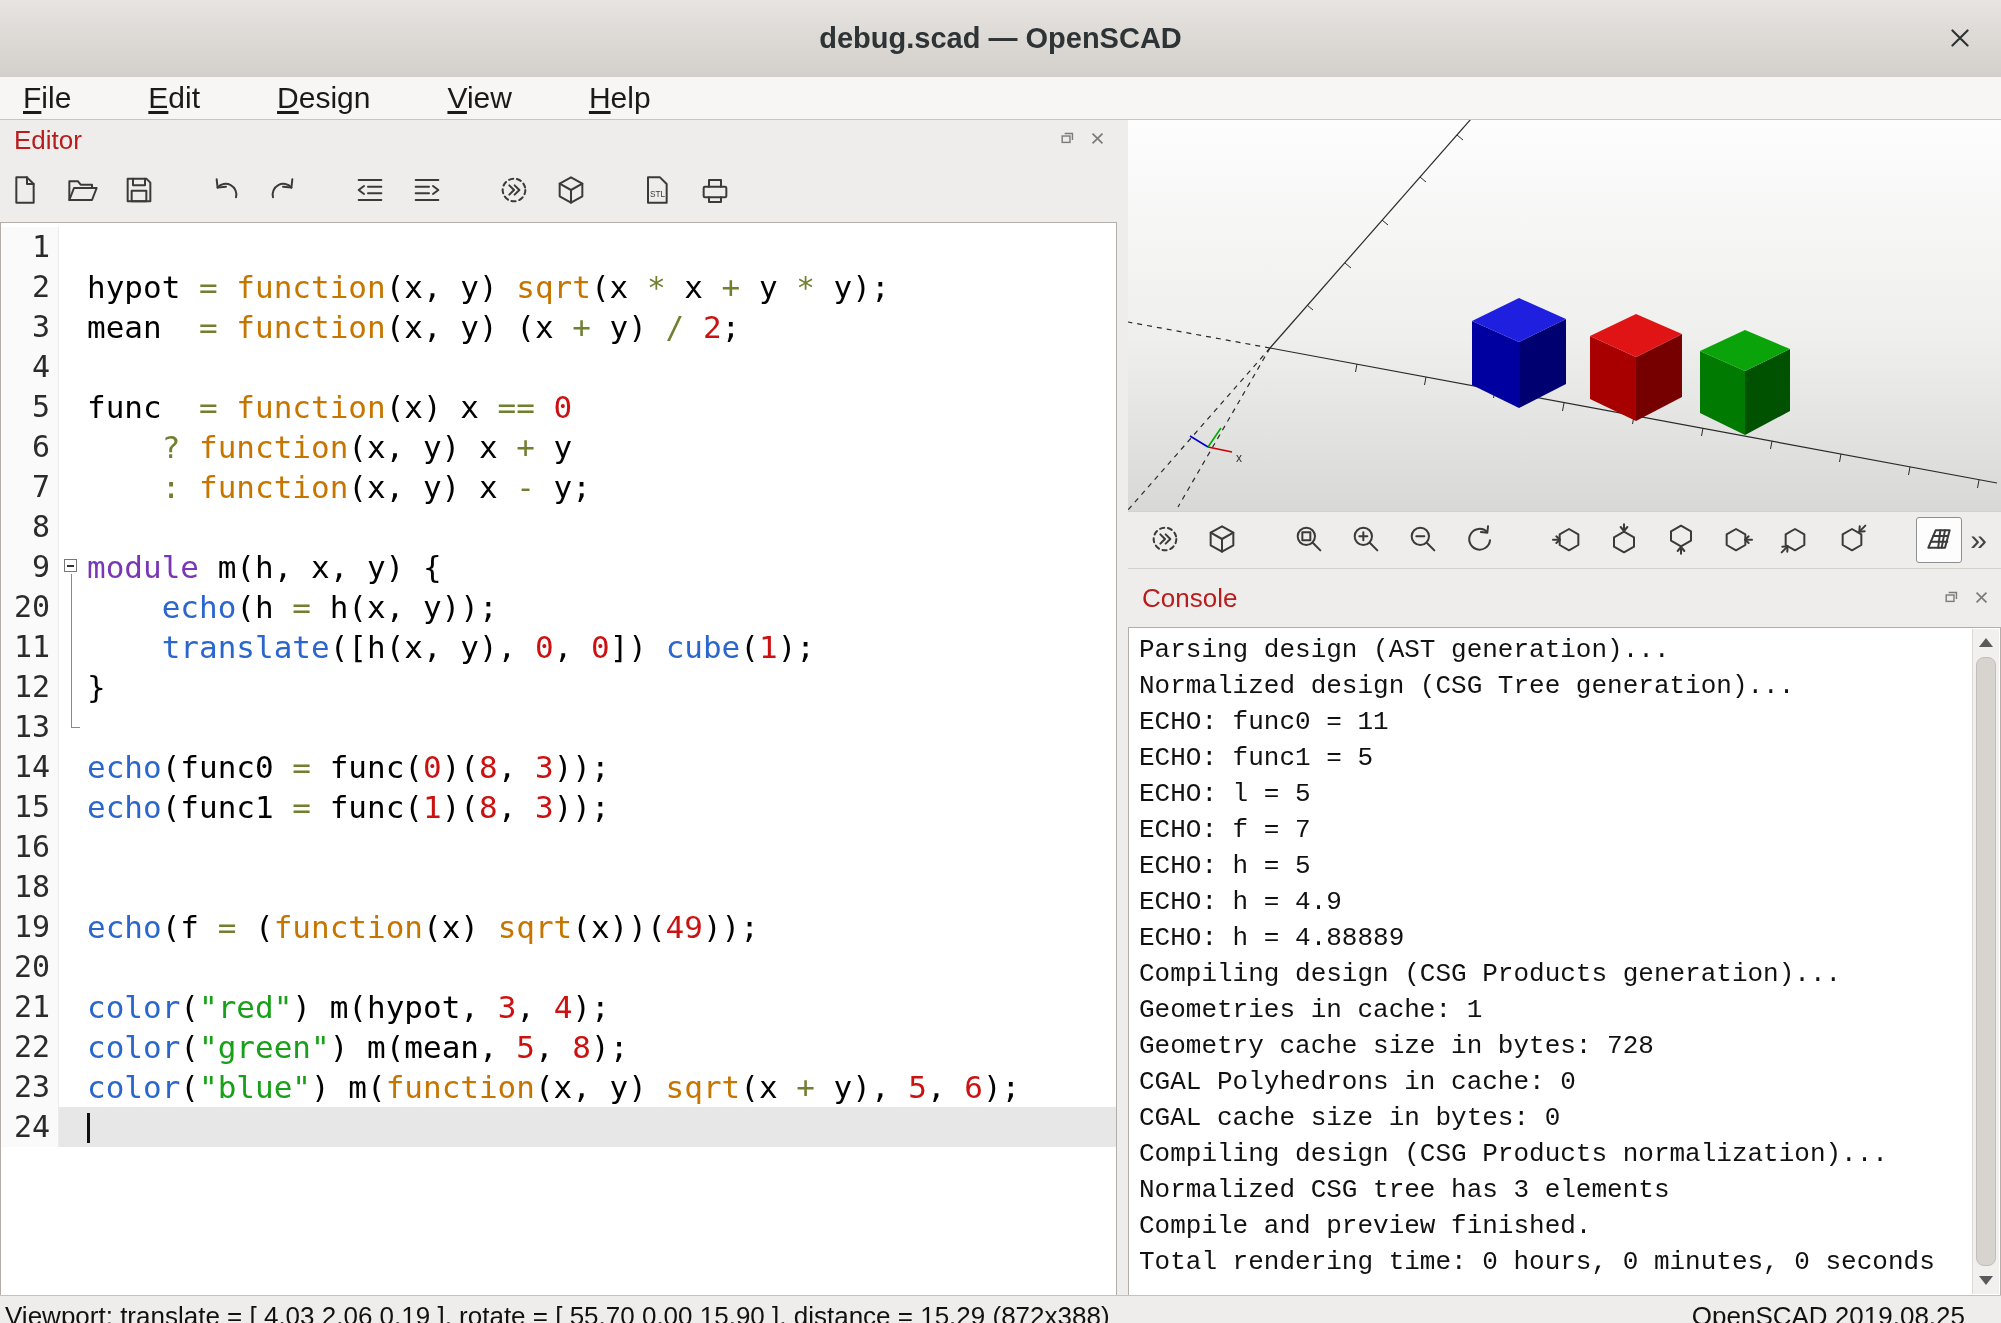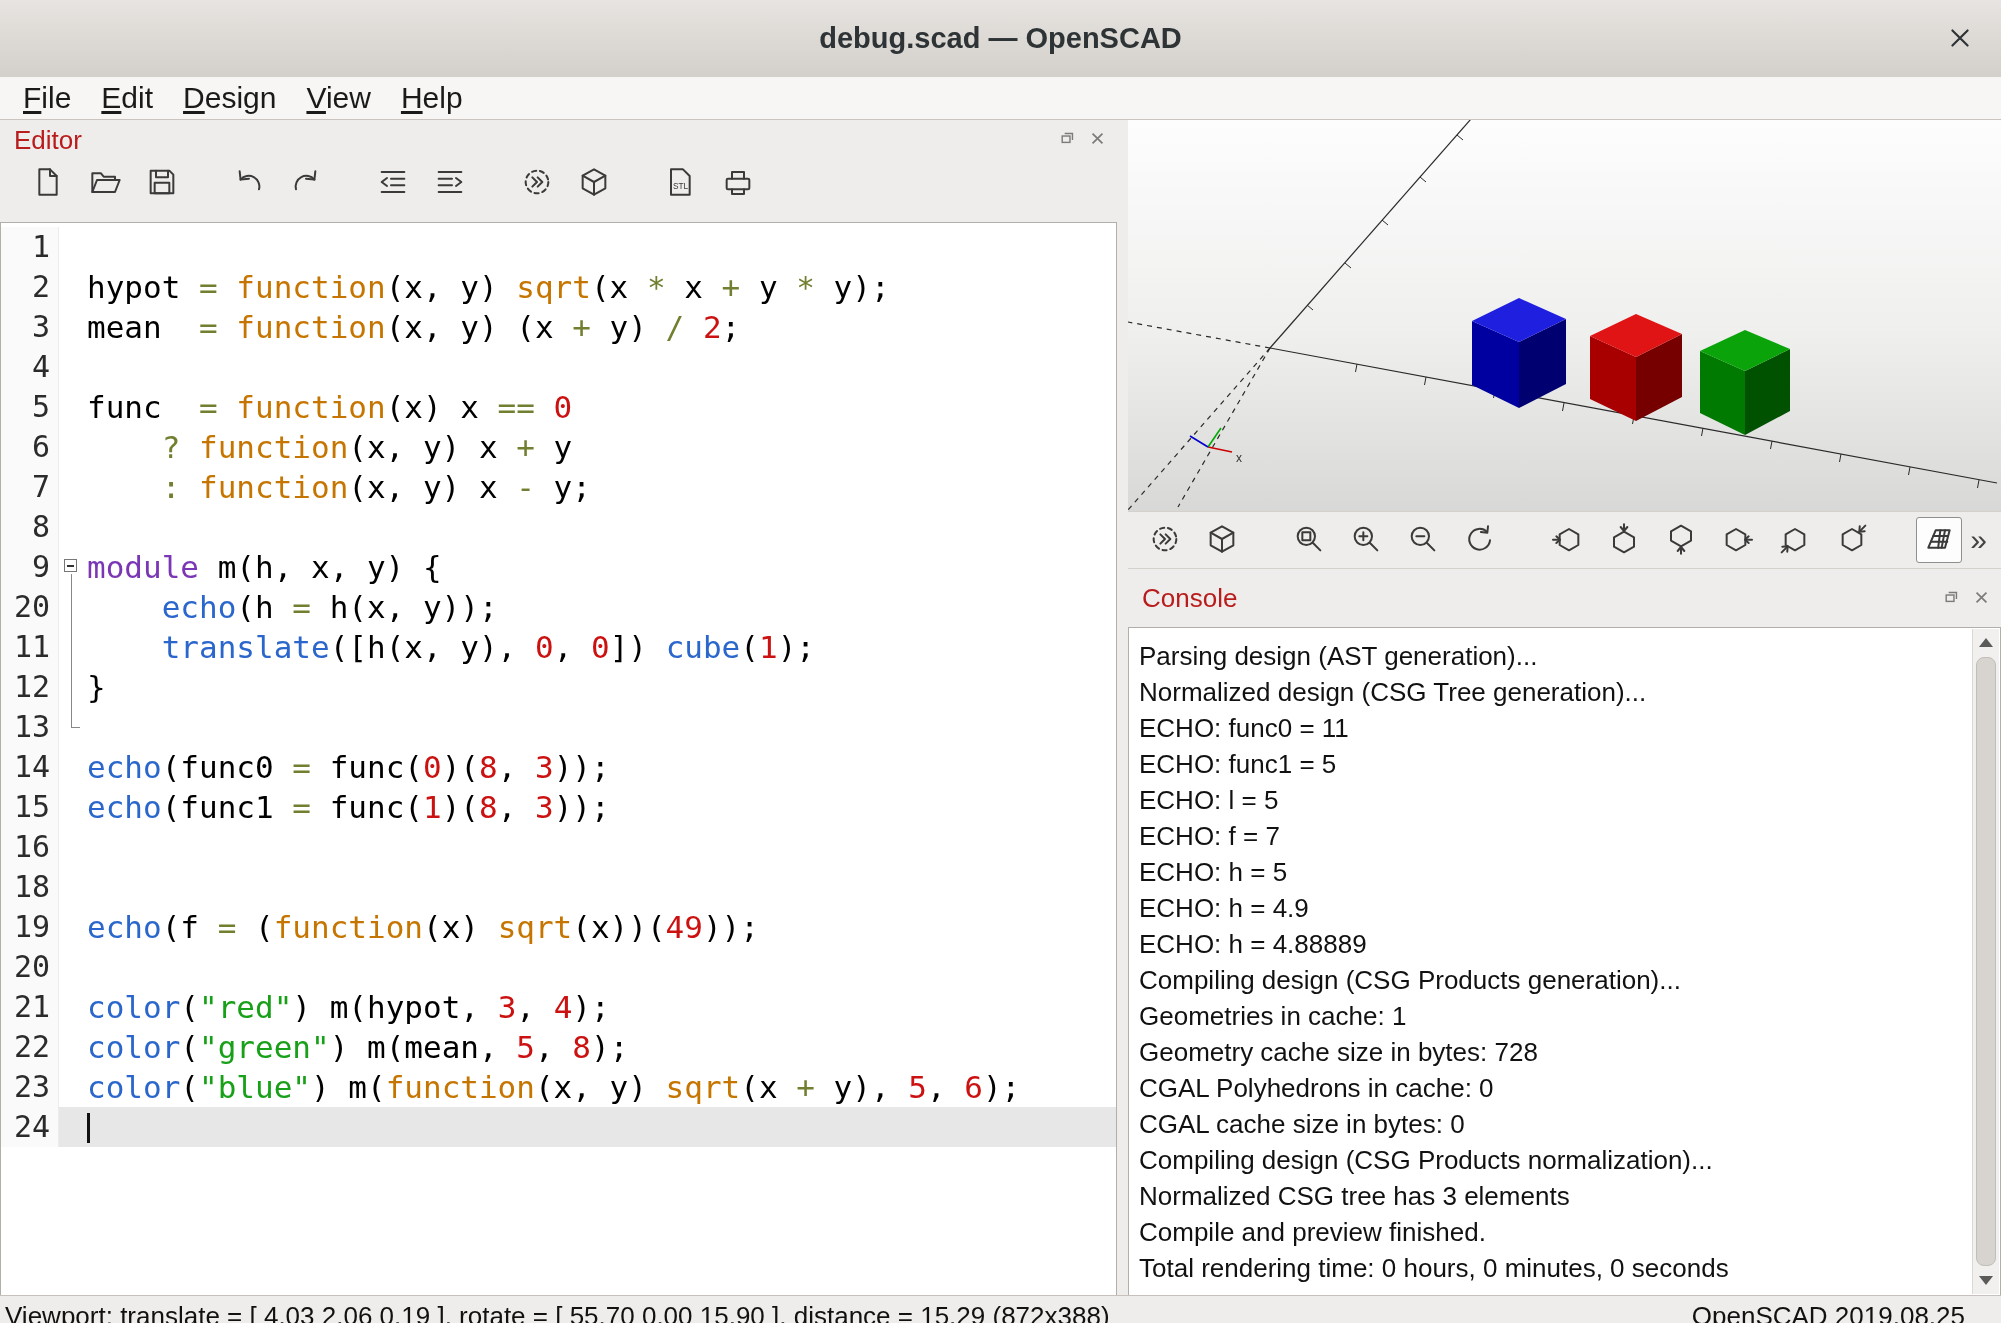--- a/index.html
+++ b/index.html
@@ -21,39 +21,39 @@
   }
   .win-close{
     position:absolute;right:22px;top:20px;width:38px;height:38px;
     background:none;border:none;cursor:pointer;padding:0;
     display:flex;align-items:center;justify-content:center;
   }
   
   .menubar{
     position:absolute;left:0;top:77px;width:100%;height:43px;
     background:#f7f6f4;border-bottom:1px solid #c9c4bf;
-    display:flex;align-items:center;padding-left:8px;box-sizing:border-box;
+    display:flex;align-items:center;padding-left:8px;box-sizing:border-box;gap:47px;
   }
   .menu-item{
     font-size:30px;color:#1a1a1a;padding:0 15px;height:43px;line-height:42px;
     cursor:default;
   }
   .menu-item u{text-decoration:underline;text-underline-offset:3px;}
   
   .editor-panel{position:absolute;left:0;top:120px;width:1117px;bottom:27px;}
   .right-panel{position:absolute;left:1128px;top:120px;width:873px;bottom:27px;}
   .dock-header{position:relative;height:40px;}
   .dock-title{position:absolute;left:14px;top:0;line-height:40px;font-size:26px;color:#b91c1c;}
   .dock-btns{position:absolute;right:8px;top:8px;display:flex;gap:6px;}
   .dock-btn{width:24px;height:24px;border:none;background:none;padding:0;cursor:pointer;
     display:flex;align-items:center;justify-content:center;opacity:.75;}
   
   .etoolbar{
     position:absolute;left:0;top:40px;width:100%;height:62px;
-    display:flex;padding-left:25px;box-sizing:border-box;
+    display:flex;align-items:center;padding-left:2px;box-sizing:border-box;
   }
   .tool-btn{
     width:46px;height:46px;margin-right:11px;border:1px solid transparent;border-radius:3px;
     background:none;display:flex;align-items:center;justify-content:center;cursor:pointer;padding:0;
   }
   .tool-btn.selected{background:#fdfdfd;border:1px solid #8f8f8f;}
   .tool-sep{width:30px;height:1px;flex:0 0 30px;}
   
   .code-area{
     position:absolute;left:0;top:102px;right:0;bottom:0;
@@ -97,21 +97,21 @@
     font-size:30px;color:#444;cursor:pointer;padding:0 6px;
   }
   
   .console-header{position:absolute;left:0;top:449px;width:100%;height:58px;}
   .console-header .dock-title{top:9px;}
   .console-header .dock-btns{top:18px;}
   .console{
     position:absolute;left:0;top:507px;right:0;bottom:0;
     background:#fff;border:1px solid #b3aea9;box-sizing:border-box;overflow:hidden;
   }
-  .console-lines{padding:10px 40px 0 10px;}
+  .console-lines{padding:4px 40px 0 10px;font-family:Liberation Mono, monospace;}
   .console-line{font-size:26px;line-height:36px;color:#111;white-space:pre;}
   .scrollbar{
     position:absolute;top:1px;right:1px;bottom:1px;width:27px;
     background:#f2f0ee;border-left:1px solid #dcd8d4;box-sizing:border-box;
   }
   .sb-btn{position:absolute;left:0;width:100%;height:27px;display:flex;align-items:center;justify-content:center;cursor:pointer;}
   .sb-btn.up{top:0;} .sb-btn.down{bottom:0;}
   .tri-up{width:0;height:0;border-left:7px solid transparent;border-right:7px solid transparent;border-bottom:9px solid #5a5a5a;}
   .tri-down{width:0;height:0;border-left:7px solid transparent;border-right:7px solid transparent;border-top:9px solid #5a5a5a;}
   .sb-thumb{position:absolute;left:3px;right:3px;top:28px;bottom:28px;background:#d7d3cf;border:1px solid #c2beba;border-radius:8px;box-sizing:border-box;}

